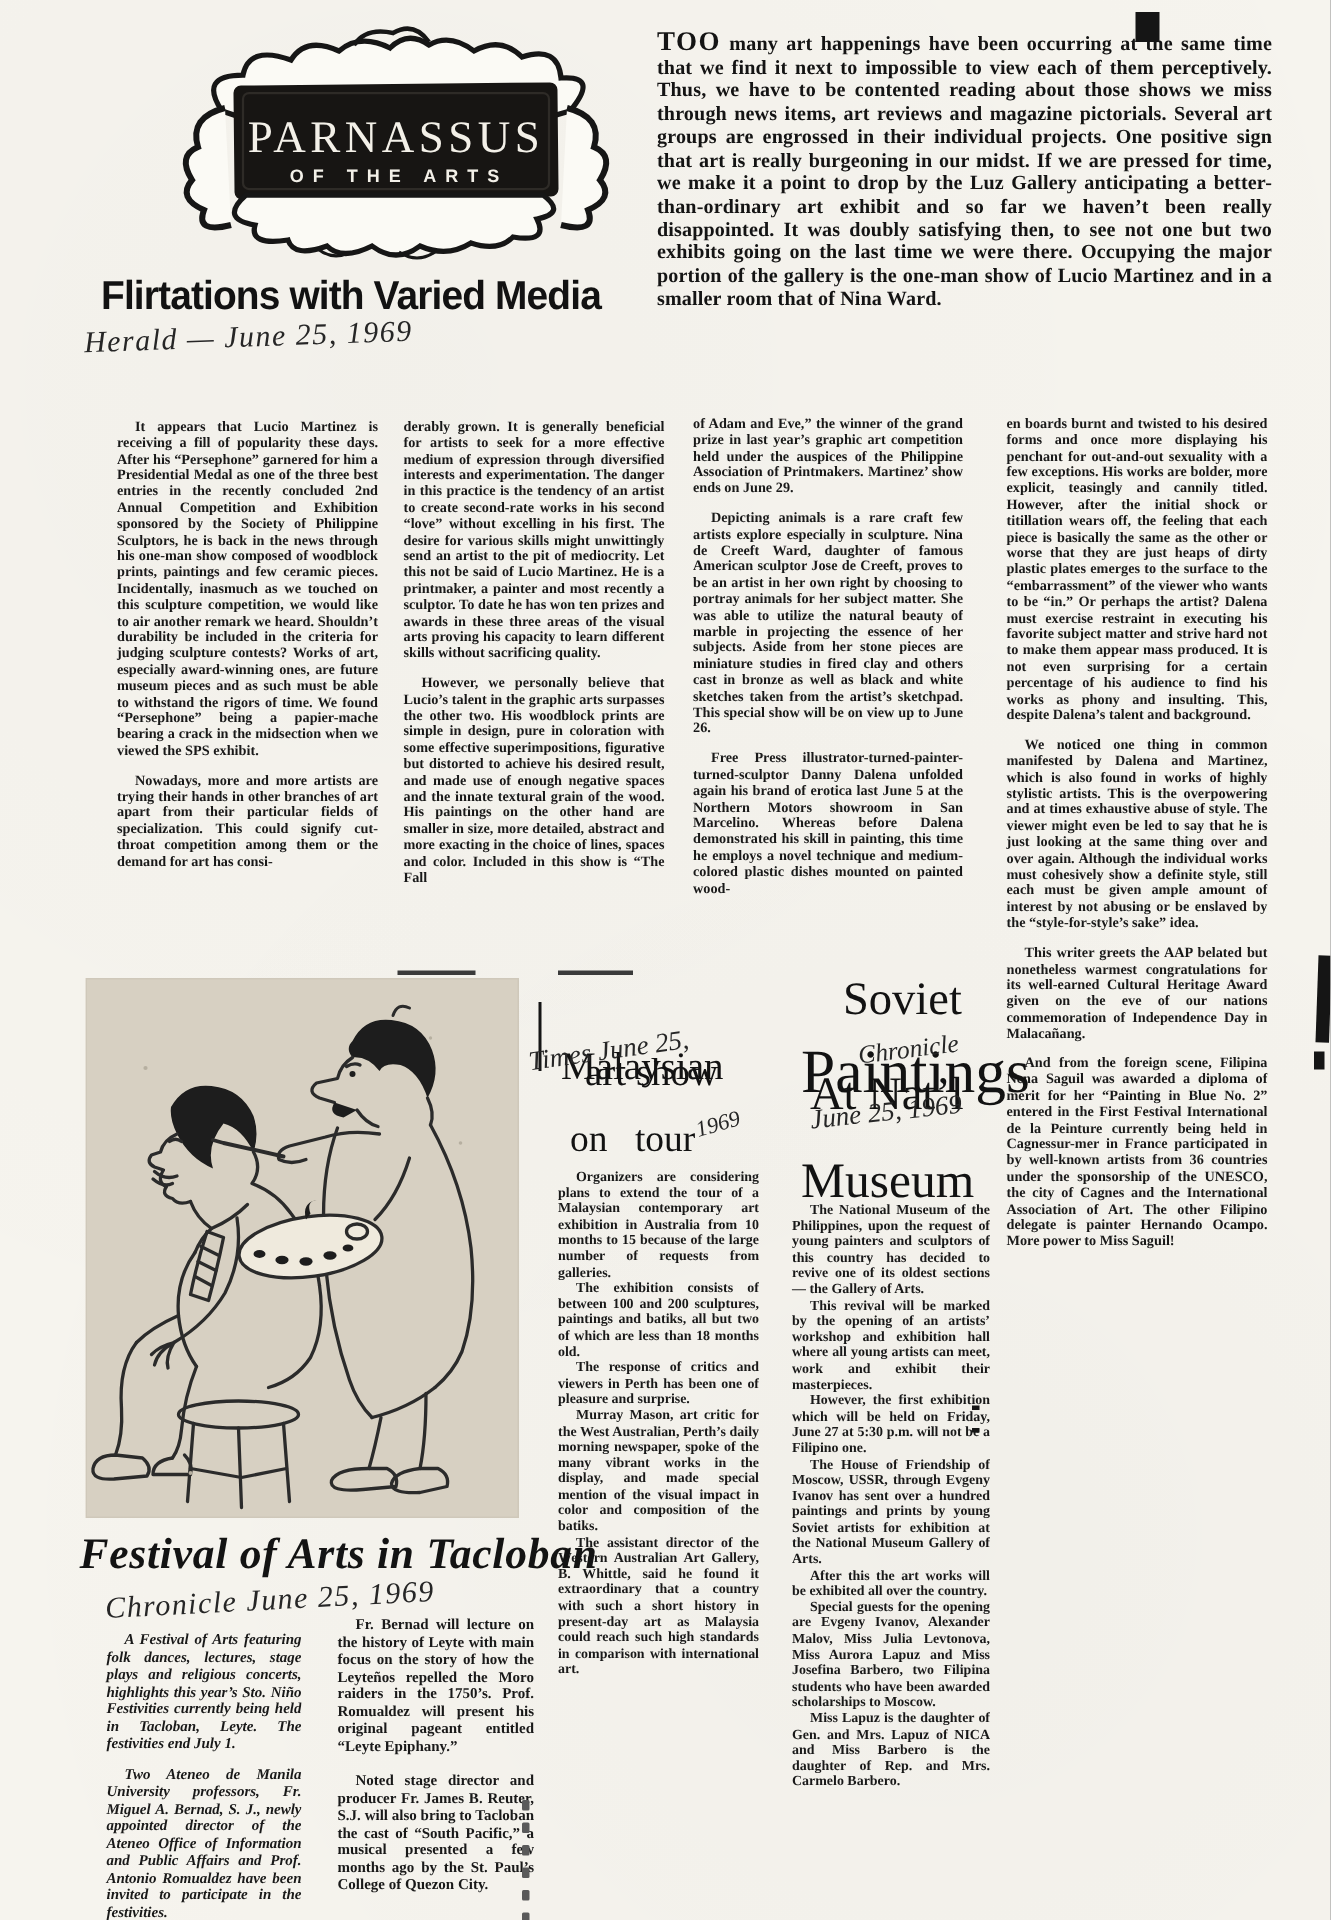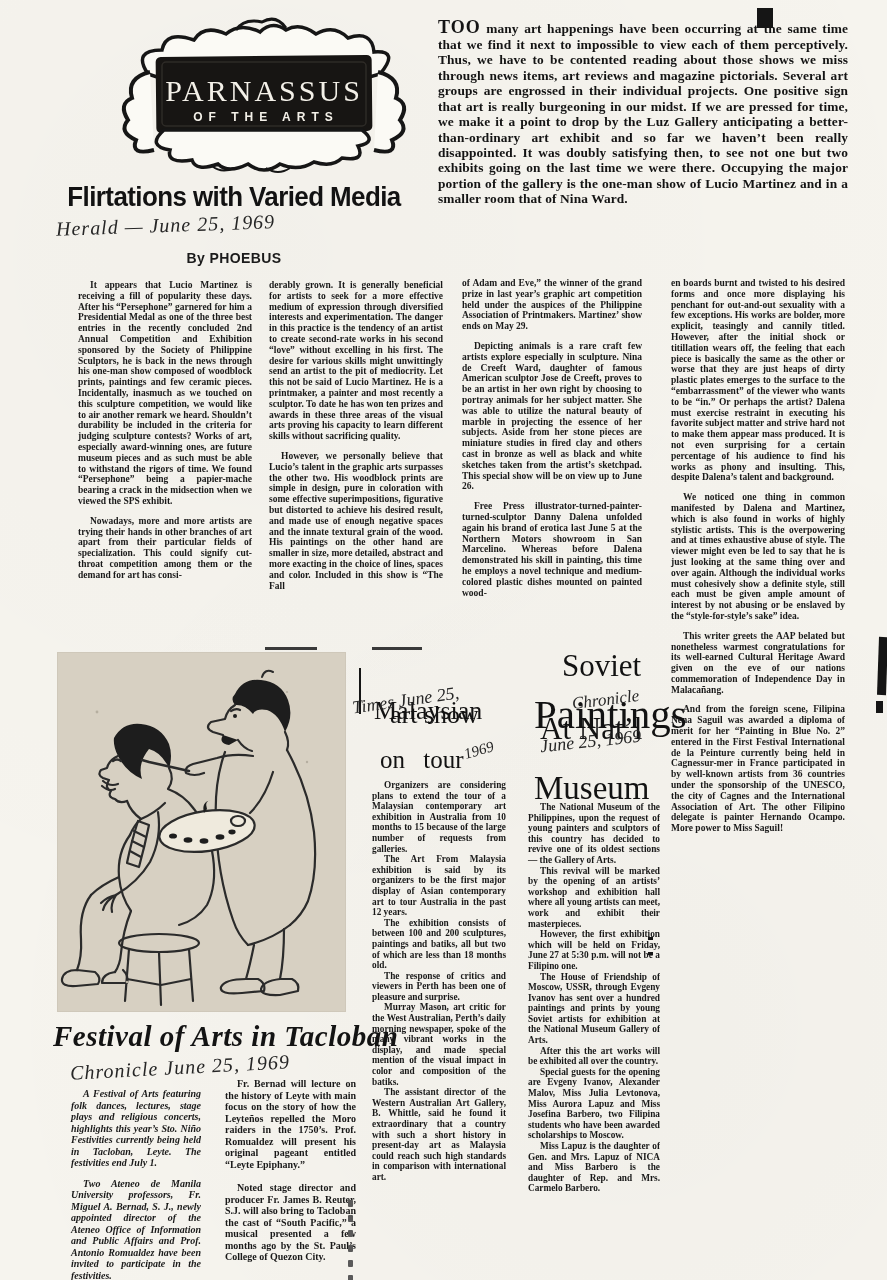--- a/index.html
+++ b/index.html
@@ -94,32 +94,31 @@
 
       <path d="M48,114 Q30,130 54,134 Q50,148 76,144 Q80,156 102,148 Q112,158 132,148 Q148,160 164,148 Q182,156 198,146 Q216,152 226,142 Q250,146 242,130 Q262,126 246,114 Z" fill="#fbfaf5" stroke="#161616" stroke-width="3.5"></path>
       <path d="M96,150 q10,8 22,2 M150,152 q12,8 24,0" fill="none" stroke="#161616" stroke-width="2"></path>
     </svg>
   </div>
 
   <p class="abs intro"><span class="intro-first">TOO</span> <span>many art happenings have been occurring at the same time that we find it next to impossible to view each of them perceptively.  Thus, we have to be contented  reading about those shows we miss through news items, art reviews and magazine pictorials. Several art groups are engrossed in their individual projects.  One positive sign that art is really burgeoning in our midst.  If we are pressed for time, we make it a point to drop by the Luz Gallery anticipating a better-than-ordinary art exhibit and so far we haven’t been really disappointed. It was doubly satisfying then, to see not one but two exhibits going on the last time we were there. Occupying the major portion of the gallery is the one-man show of Lucio Martinez and in a smaller room that of Nina Ward.</span></p>
 
   <div class="abs headline-main">Flirtations with Varied Media</div>
   <div class="abs handwrite hand-herald">Herald — June 25, 1969</div>
-  <div class="abs byline">By PHOEBUS</div>
 
   <div class="abs body-col col1">
     <p>It appears that Lucio Martinez is receiving a fill of popularity these days. After his “Persephone” garnered for him a Presidential Medal as one of the three best entries in the recently concluded 2nd Annual Competition and Exhibition sponsored by the Society of Philippine Sculptors, he is back in the news through his one-man show composed of woodblock prints, paintings and few ceramic pieces. Incidentally, inasmuch as we touched on this sculpture competition, we would like to air another remark we heard. Shouldn’t durability be included in the criteria for judging sculpture contests? Works of art, especially award-winning ones, are future museum pieces and as such must be able to withstand the rigors of time. We found “Persephone” being a papier-mache bearing a crack in the midsection when we viewed the SPS exhibit.</p>
     <p>Nowadays, more and more artists are trying their hands in other branches of art apart from their particular fields of specialization. This could signify cut-throat competition among them or the demand for art has consi-</p>
   </div>
   <div class="abs body-col col2">
     <p class="cont">derably grown. It is generally beneficial for artists to seek for a more effective medium of expression through diversified interests and experimentation. The danger in this practice is the tendency of an artist to create second-rate works in his second “love” without excelling in his first. The desire for various skills might unwittingly send an artist to the pit of mediocrity. Let this not be said of Lucio Martinez. He is a printmaker, a painter and most recently a sculptor. To date he has won ten prizes and awards in these three areas of the visual arts proving his capacity to learn different skills without sacrificing quality.</p>
     <p>However, we personally believe that Lucio’s talent in the graphic arts surpasses the other two. His woodblock prints are simple in design, pure in coloration with some effective superimpositions, figurative but distorted to achieve his desired result, and made use of enough negative spaces and the innate textural grain of the wood. His paintings on the other hand are smaller in size, more detailed, abstract and more exacting in the choice of lines, spaces and color. Included in this show is “The Fall</p>
   </div>
   <div class="abs body-col col3">
-    <p class="cont">of Adam and Eve,” the winner of the grand prize in last year’s graphic art competition held under the auspices of the Philippine Association of Printmakers. Martinez’ show ends on May 29.</p>
+    <p class="cont">of Adam and Eve,” the winner of the grand prize in last year’s graphic art competition held under the auspices of the Philippine Association of Printmakers. Martinez’ show ends on June 29.</p>
     <p>Depicting animals is a rare craft few artists explore especially in sculpture. Nina de Creeft Ward, daughter of famous American sculptor Jose de Creeft, proves to be an artist in her own right by choosing to portray animals for her subject matter. She was able to utilize the natural beauty of marble in projecting the essence of her subjects. Aside from her stone pieces are miniature studies in fired clay and others cast in bronze as well as black and white sketches taken from the artist’s sketchpad. This special show will be on view up to June 26.</p>
     <p>Free Press illustrator-turned-painter-turned-sculptor Danny Dalena unfolded again his brand of erotica last June 5 at the Northern Motors showroom in San Marcelino. Whereas before Dalena demonstrated his skill in painting, this time he employs a novel technique and medium-colored plastic dishes mounted on painted wood-</p>
   </div>
   <div class="abs body-col col4">
     <p class="cont">en boards burnt and twisted to his desired forms and once more displaying his penchant for out-and-out sexuality with a few exceptions. His works are bolder, more explicit, teasingly and cannily titled. However, after the initial shock or titillation wears off, the feeling that each piece is basically the same as the other or worse that they are just heaps of dirty plastic plates emerges to the surface to the “embarrassment” of the viewer who wants to be “in.” Or perhaps the artist? Dalena must exercise restraint in executing his favorite subject matter and strive hard not to make them appear mass produced. It is not even surprising for a certain percentage of his audience to find his works as phony and insulting. This, despite Dalena’s talent and background.</p>
     <p>We noticed one thing in common manifested by Dalena and Martinez, which is also found in works of highly stylistic artists. This is the overpowering and at times exhaustive abuse of style. The viewer might even be led to say that he is just looking at the same thing over and over again. Although the individual works must cohesively show a definite style, still each must be given ample amount of interest by not abusing or be enslaved by the “style-for-style’s sake” idea.</p>
     <p>This writer greets the AAP belated but nonetheless warmest congratulations for its well-earned Cultural Heritage Award given on the eve of our nations commemoration of Independence Day in Malacañang.</p>
     <p>And from the foreign scene, Filipina Nena Saguil was awarded a diploma of merit for her “Painting in Blue No. 2” entered in the First Festival International de la Peinture currently being held in Cagnessur-mer in France participated in by well-known artists from 36 countries under the sponsorship of the UNESCO, the city of Cagnes and the International Association of Art. The other Filipino delegate is painter Hernando Ocampo. More power to Miss Saguil!</p>
   </div>
 
@@ -189,21 +188,20 @@
   </div>
 
   <div class="abs mark" style="left:359px;top:668px;width:2px;height:46px;"></div>
   <div class="abs sub-head mal-h1">Malaysian</div>
   <div class="abs sub-head mal-h2">art show</div>
   <div class="abs sub-head mal-h3">on tour</div>
   <div class="abs handwrite hand-times">Times June 25,</div>
   <div class="abs handwrite hand-times2">1969</div>
   <div class="abs body-col narrow tight mal-body">
     <p>Organizers are considering plans to extend the tour of a Malaysian contemporary art exhibition in Australia from  10 months to 15 because of the large number of requests from galleries.</p>
-    <p>The Art From Malaysia exhibition is said by its organizers to be the first major display of Asian contemporary art to tour Australia in the past 12 years.</p>
     <p>The exhibition consists of between 100 and 200 sculptures, paintings and batiks, all but two  of  which are less than 18 months old.</p>
     <p>The response of critics and viewers in Perth has been one of pleasure and surprise.</p>
     <p>Murray Mason, art critic for the West Australian, Perth’s daily morning newspaper, spoke of the many vibrant works in the display, and made special mention of the visual impact in color and composition of the batiks.</p>
     <p>The assistant director of the Western Australian Art Gallery, B. Whittle, said he found it extraordinary that a country with such a short history in present-day art as Malaysia could reach such high standards in comparison with international art.</p>
   </div>
 
   <div class="abs sub-head sov-h1">Soviet</div>
   <div class="abs sub-head sov-h2">Paintings</div>
   <div class="abs sub-head sov-h3">At Nat’l</div>
   <div class="abs sub-head sov-h4">Museum</div>

